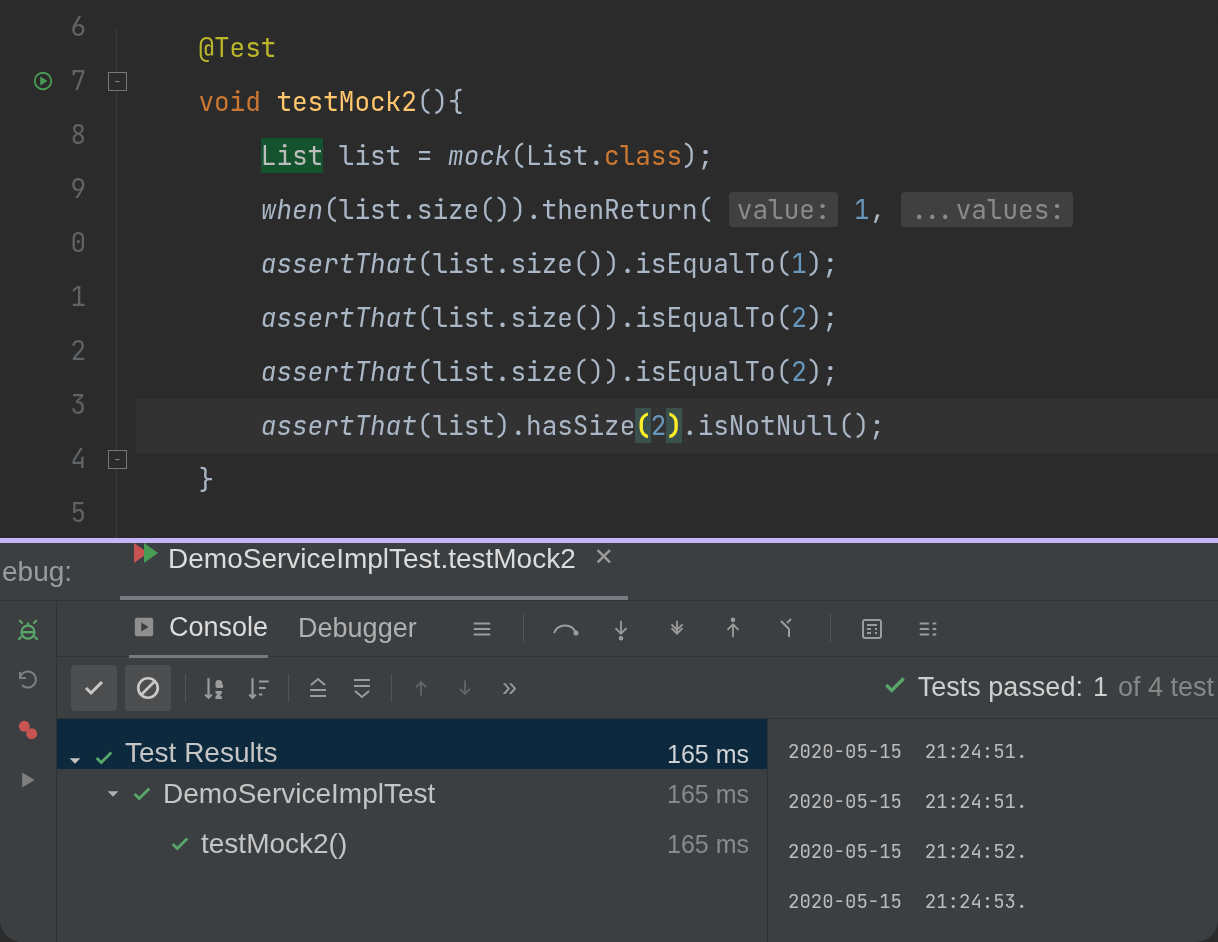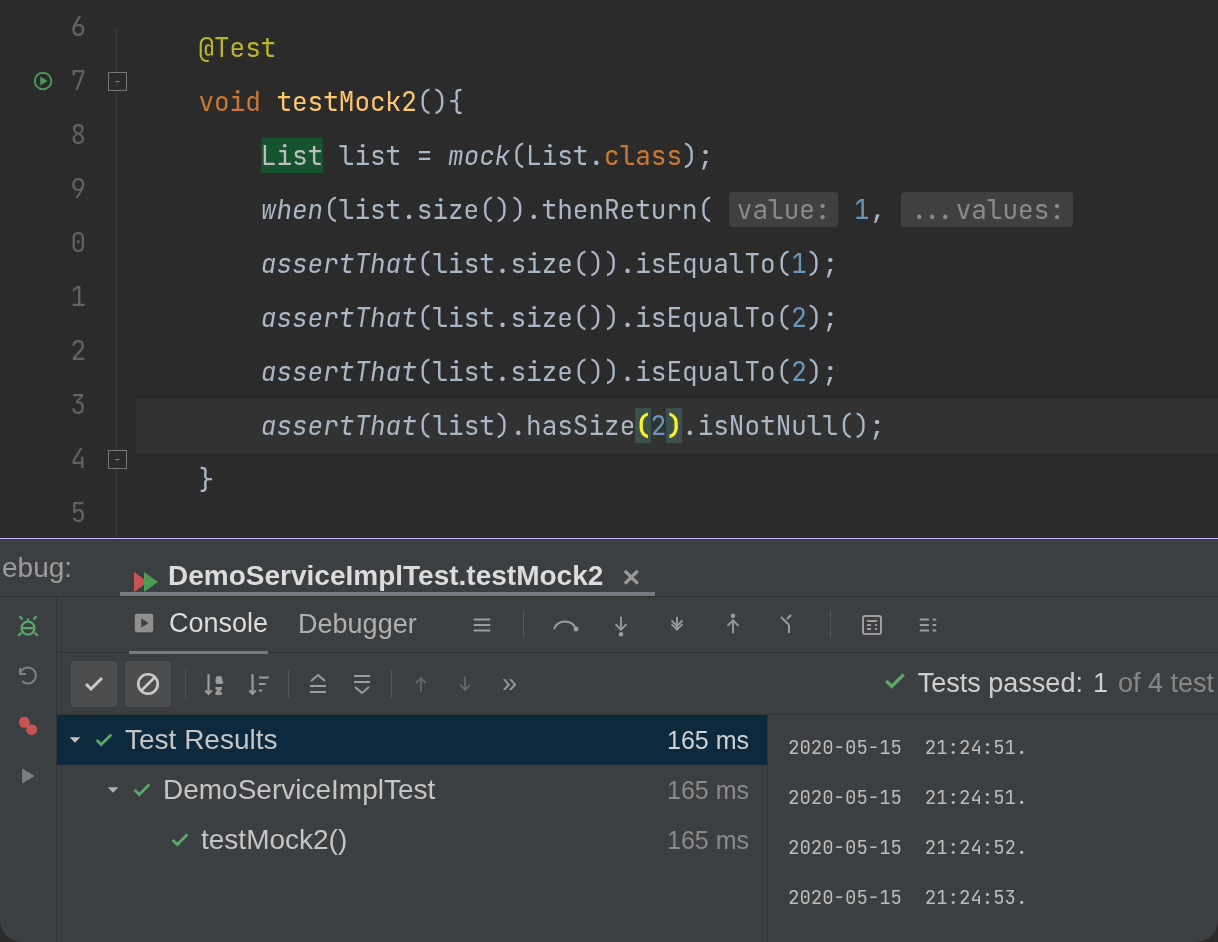--- a/index.html
+++ b/index.html
@@ -80,33 +80,32 @@
   .nm{color:var(--fg-number);}
   .hint{
     color:#8a8a8a;background:#404040;border-radius:4px;padding:0 8px;
     font-style:normal;
   }
   .warn{background:#14532d;color:#bdbdbd;}
   .paren-hl{background:var(--paren-hl-bg);color:var(--paren-hl-fg);font-weight:bold;}
   
   .lower{
     flex:1;background:var(--bg-panel);display:flex;flex-direction:column;min-height:0;
-    border-top:1px solid #c4b5fd;
+    border-top:5px solid #c4b5fd;
   }
   .tabrow{
     height:58px;display:flex;align-items:center;gap:18px;padding:0 0 0 0;
     border-bottom:1px solid #323232; box-sizing:border-box;
     font-family:-apple-system,"Segoe UI",Arial,sans-serif;font-size:28px;
   }
   .tabrow .lbl{color:#9c9c9c;padding-left:2px;}
   .runtab{
-    display:flex;align-items:flex-end;gap:10px;height:100%;padding:0 14px;
+    display:flex;align-items:flex-start;gap:10px;height:100%;padding:0 14px;
     border-bottom:4px solid #747a80;color:#dcdcdc;margin-left:30px;
     box-sizing:border-box;
-    font-weight:bold;
   }
   .runtab .x{color:#9b9b9b;margin-left:8px;font-size:24px;}
   .runicon{display:inline-flex;gap:0;}
   .tri{width:0;height:0;border-top:10px solid transparent;border-bottom:10px solid transparent;}
   .tri.r{border-left:14px solid #c75450;}
   .tri.g{border-left:14px solid #499c54;}
   .subtabs{
     height:56px;display:flex;align-items:center;gap:30px;padding-left:72px;
     font-family:-apple-system,"Segoe UI",Arial,sans-serif;font-size:27px;color:#b0b0b0;
     border-bottom:1px solid #323232;box-sizing:border-box;
@@ -143,21 +142,21 @@
   .more{color:#9a9a9a;margin:0 14px 0 8px;}
   .tree-console{flex:1;display:flex;min-height:0;}
   .tree{
     flex:0 0 710px;min-width:0;border-right:1px solid #323232;overflow:hidden;
     font-family:-apple-system,"Segoe UI",Arial,sans-serif;font-size:28px;
   }
   .tree-row{
     height:50px;display:flex;align-items:center;gap:10px;padding:0 18px 0 10px;color:#c5c5c5;
   }
   .tree-row .time{margin-left:auto;color:#8a8a8a;font-size:25px;}
-  .tree-row.sel{background:var(--bg-tree-selected);}
+  .tree-row.sel{background:var(--bg-tree-selected);align-items:flex-end;}
   .tree-row.sel .time{color:#cfd3d6;}
   .chev{display:inline-block;color:#bfbfbf;}
   .chev svg{display:block;}
   .check{color:#59a86a;}
   .indent1{padding-left:48px;}
   .indent2{padding-left:112px;}
   .console{
     flex:1;min-width:0;overflow:hidden;white-space:pre;
     font-family:"JetBrains Mono",Menlo,Consolas,monospace;font-size:19px;line-height:50px;color:#bcbcbc;
     padding:8px 0 0 20px;

